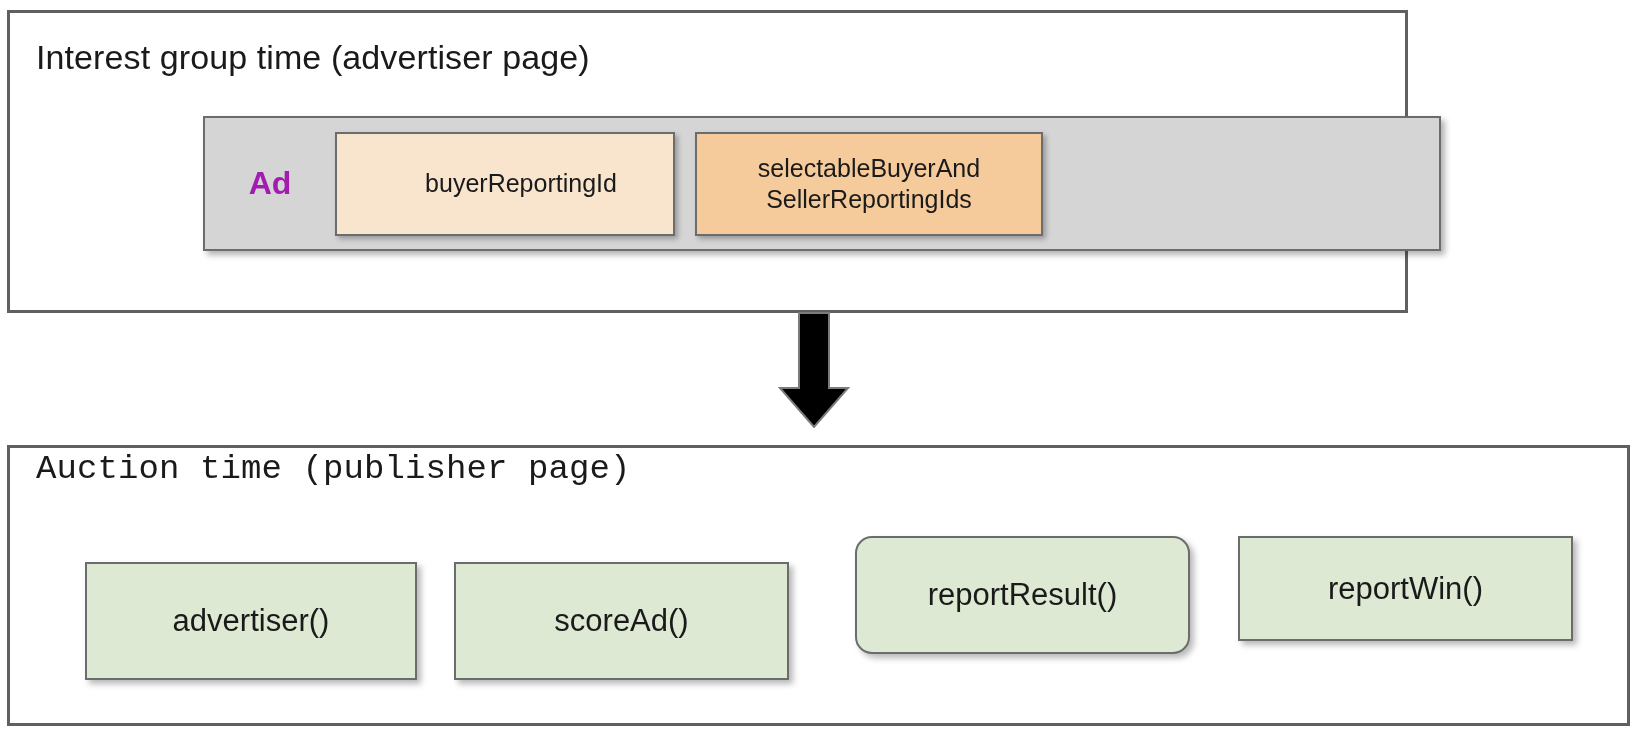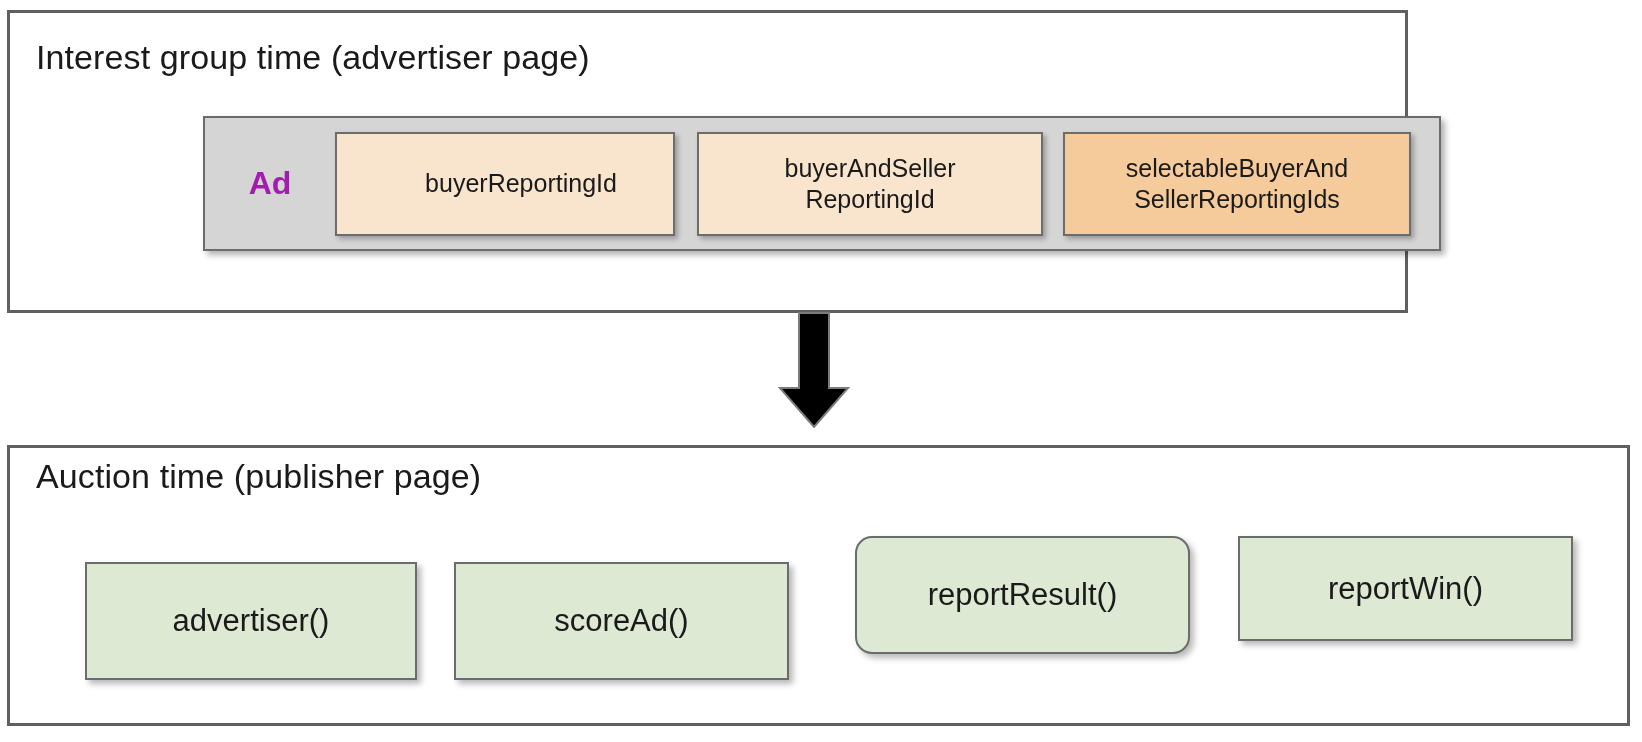--- a/index.html
+++ b/index.html
@@ -50,21 +50,22 @@
     color: #1a1a1a;
     letter-spacing: 0.1px;
     white-space: nowrap;
   }
   #panel-advertiser .panel-title {
     left: 26px;
     top: 27px;
   }
   #panel-publisher .panel-title {
     left: 26px;
-    top: 11px;
+    top: 4px;
+    font-family: Liberation Mono, monospace;
   }
 
   
   #ad-group {
     position: absolute;
     left: 193px;
     top: 103px;
     width: 1238px;
     height: 135px;
     background: #d5d5d5;
@@ -145,26 +146,20 @@
     <div class="panel-title">Interest group time (advertiser page)</div>
 
     <div id="ad-group">
 
       <div id="ad-label">Ad</div>
 
       <div class="reporting-box light" id="box-buyer-reporting-id">
         <span>buyerReportingId</span>
       </div>
 
-      <div class="reporting-box light" id="box-buyer-and-seller-reporting-id">
-        <span>
-          <span>buyerAndSeller</span><br>
-          <span>ReportingId</span>
-        </span>
-      </div>
 
       <div class="reporting-box dark" id="box-selectable-ids">
         <span>
           <span>selectableBuyerAnd</span><br>
           <span>SellerReportingIds</span>
         </span>
       </div>
 
     </div>
   </div>

